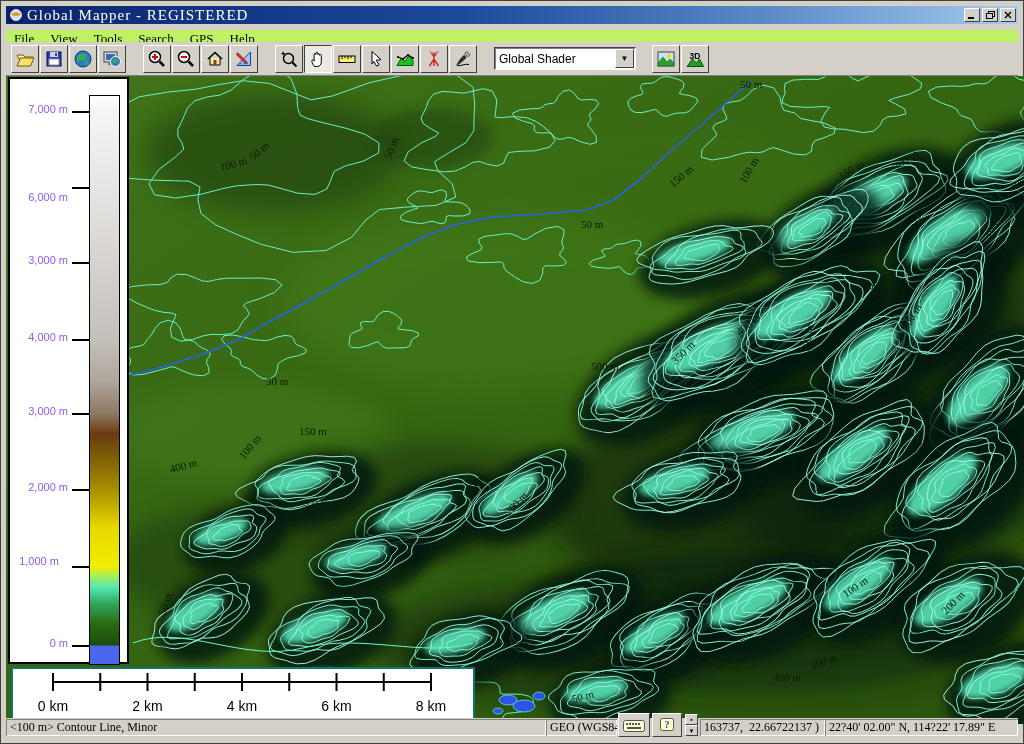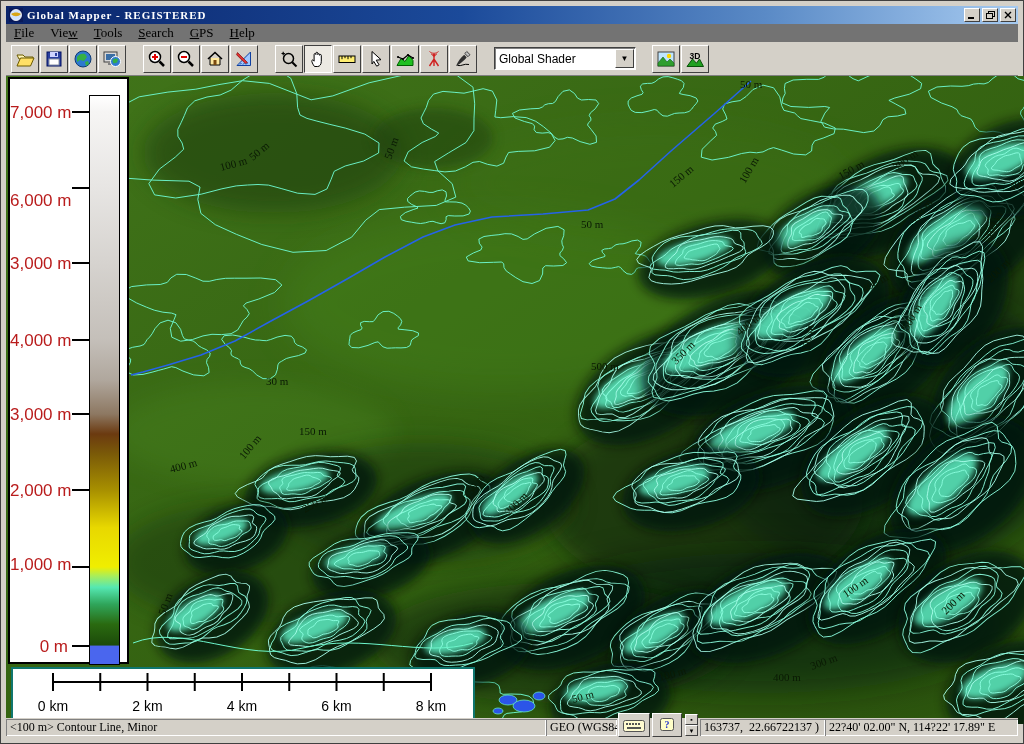--- a/index.html
+++ b/index.html
@@ -5,27 +5,27 @@
   html,body{margin:0;padding:0;width:1024px;height:744px;overflow:hidden;
     font-family:"Liberation Sans",sans-serif;background:#d4d0c8;}
   .window{position:absolute;inset:0;background:#d4d0c8;
     border:3px solid #d4d0c8;box-sizing:border-box;
     outline:1px solid #404040;outline-offset:-1px;}
   
   .titlebar{position:absolute;left:3px;top:3px;right:3px;height:18px;
     background:linear-gradient(90deg,#0a246a 0%,#1b4a9a 45%,#5a8ac6 75%,#a6caf0 100%);
     display:flex;align-items:center;padding:0 2px;box-sizing:border-box;}
   .app-icon{width:14px;height:14px;margin:0 4px 0 1px;flex:0 0 auto;}
-  .title-text{color:#fff;font-weight:bold;font-size:11px;letter-spacing:1px;
+  .title-text{color:#fff;font-weight:normal;font-size:15px;letter-spacing:1px;
     font-family:"Liberation Serif",serif;white-space:nowrap;flex:1;}
   .win-btn{width:16px;height:14px;background:#d4d0c8;margin-left:2px;
     border:1px solid;border-color:#fff #404040 #404040 #fff;
     display:flex;align-items:center;justify-content:center;padding:0;}
   
-  .menubar{position:absolute;left:3px;top:21px;right:3px;height:18px;background:#737373;
+  .menubar{position:absolute;left:3px;top:27px;right:3px;height:18px;background:#bef264;
     display:flex;align-items:center;font-family:"Liberation Serif",serif;font-size:13px;color:#000;}
   .menu-item{padding:1px 8px;white-space:nowrap;}
   .accel{text-decoration:underline;}
   
   .toolbar{position:absolute;left:3px;top:39px;right:3px;height:34px;background:#d4d0c8;
     display:flex;align-items:center;padding-left:5px;box-sizing:border-box;
     border-bottom:1px solid #808080;}
   .tb-group{display:flex;margin-right:16px;}
   .tb-btn{width:28px;height:28px;background:#d4d0c8;padding:0;margin-right:1px;
     border:1px solid;border-color:#fff #404040 #404040 #fff;
@@ -46,21 +46,21 @@
     border:2px solid #000;box-sizing:border-box;}
   .legend-bar{position:absolute;left:79px;top:16px;width:29px;height:568px;border:1px solid #000;
     background:linear-gradient(to top,
       #4a66ee 0%,#4a66ee 3.2%,
       #1c4a0a 3.3%,#2a6a10 7%,#2fa55a 10.5%,#55e8b2 13.5%,#a8ee5a 15.5%,
       #f0ee00 17.1%,#e8d800 24%,#a89000 30.6%,#7a5a08 37%,#6b3a10 40.5%,
       #8d7862 44%,#b0a79d 50%,#c4bfb9 57%,#d6d3cf 70.6%,#e7e5e3 83.8%,
       #f6f5f4 97.2%,#ffffff 100%);}
   .legend-tick-line{position:absolute;left:62px;width:17px;height:2px;background:#000;}
   .legend-tick-label{position:absolute;left:0;width:58px;text-align:right;
-    font-size:17px;color:#b91c1c;white-space:nowrap;}
+    font-size:11px;color:#8b5cf6;white-space:nowrap;}
   
   .scalebar{position:absolute;left:8px;top:664px;width:464px;height:53px;background:#fff;
     border:2px solid #0f766e;box-sizing:border-box;text-align:center;}
   
   .statusbar{position:absolute;left:3px;right:3px;bottom:3px;height:20px;background:#d4d0c8;
     font-family:"Liberation Serif",serif;font-size:12px;color:#000;}
   .sb-field{position:absolute;top:1px;height:17px;line-height:17px;white-space:pre;
     overflow:hidden;box-shadow:inset 1px 1px 0 #808080,inset -1px -1px 0 #fff;
     padding-left:4px;box-sizing:border-box;background:#d4d0c8;}
   .sb-btn{position:absolute;background:#d4d0c8;border:1px solid;

